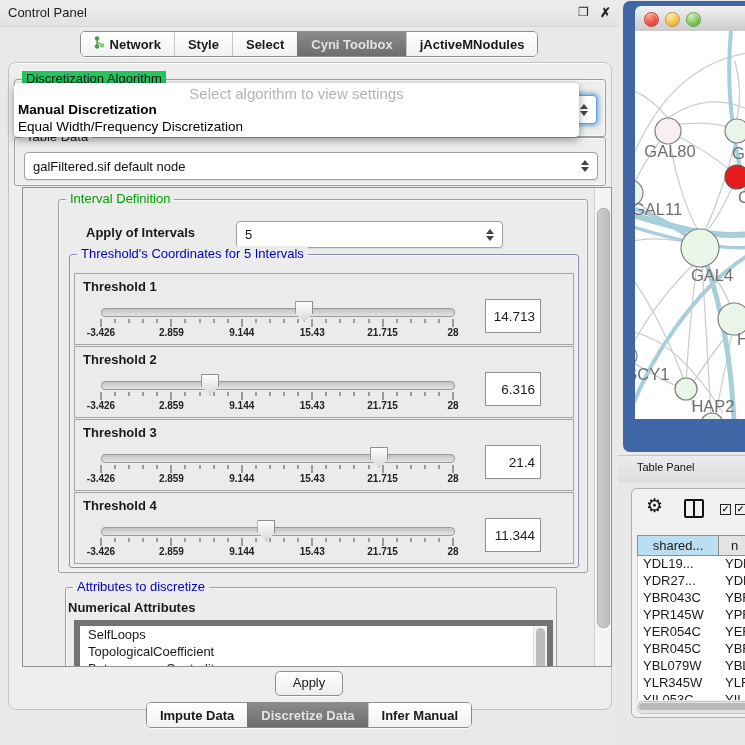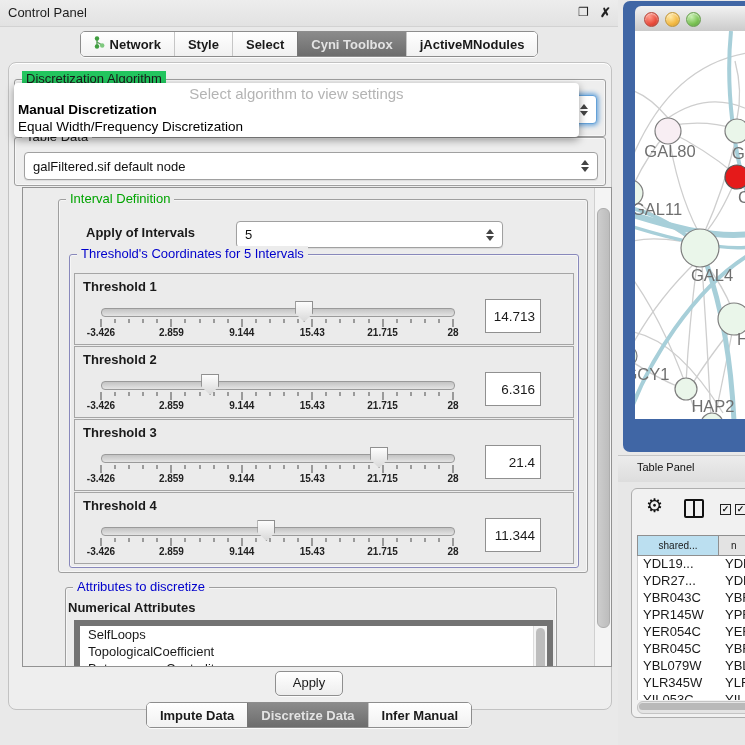--- a/index.html
+++ b/index.html
@@ -98,21 +98,21 @@
   .tp-body{left:618px;top:482px;width:127px;height:263px;background:#e7e7e7;overflow:hidden;}
   .tp-card{position:absolute;left:13px;top:6px;width:124px;height:228px;background:#f1f1f1;
        border:1px solid #aeaeae;border-radius:6px;}
   .gear{position:absolute;left:14px;top:7px;font-size:19px;color:#111;line-height:19px;}
   .cols-icon{position:absolute;left:52px;top:10px;width:16px;height:15px;border:2px solid #111;border-radius:2px;}
   .cols-icon i{position:absolute;left:50%;top:0;width:2px;height:100%;background:#111;transform:translateX(-50%);}
   .cb{position:absolute;top:15px;width:9px;height:9px;border:1.5px solid #222;font-size:9px;line-height:9px;
       color:#111;text-align:center;font-weight:700;}
   .tp-table{position:absolute;left:5px;top:46px;width:118px;}
   .tp-header{display:flex;height:21px;}
-  .th{box-sizing:border-box;border:1px solid #8f8f8f;font-size:10px;text-align:center;line-height:19px;
+  .th{box-sizing:border-box;border:1px solid #8f8f8f;font-size:13px;text-align:center;line-height:19px;
       overflow:hidden;white-space:nowrap;}
   .th.c1{width:81px;background:#bbdff0;border-right:none;}
   .th.c2{flex:1;background:#e3e3e3;text-align:left;padding-left:12px;}
   .tp-rows{height:144px;overflow:hidden;background:#fff;border-left:1px solid #cfcfcf;}
   .tp-row{display:flex;height:17px;font-size:13px;}
   .td{overflow:hidden;white-space:nowrap;}
   .td.c1{width:81px;padding-left:5px;box-sizing:border-box;}
   .td.c2{flex:1;padding-left:6px;}
   .hscroll{position:absolute;left:0px;top:166px;width:118px;height:11px;background:#e4e4e4;border:1px solid #c4c4c4;border-radius:6px;}
   .hthumb{position:absolute;left:1px;top:1px;width:112px;height:7px;border-radius:4px;background:#b9b9b9;}

